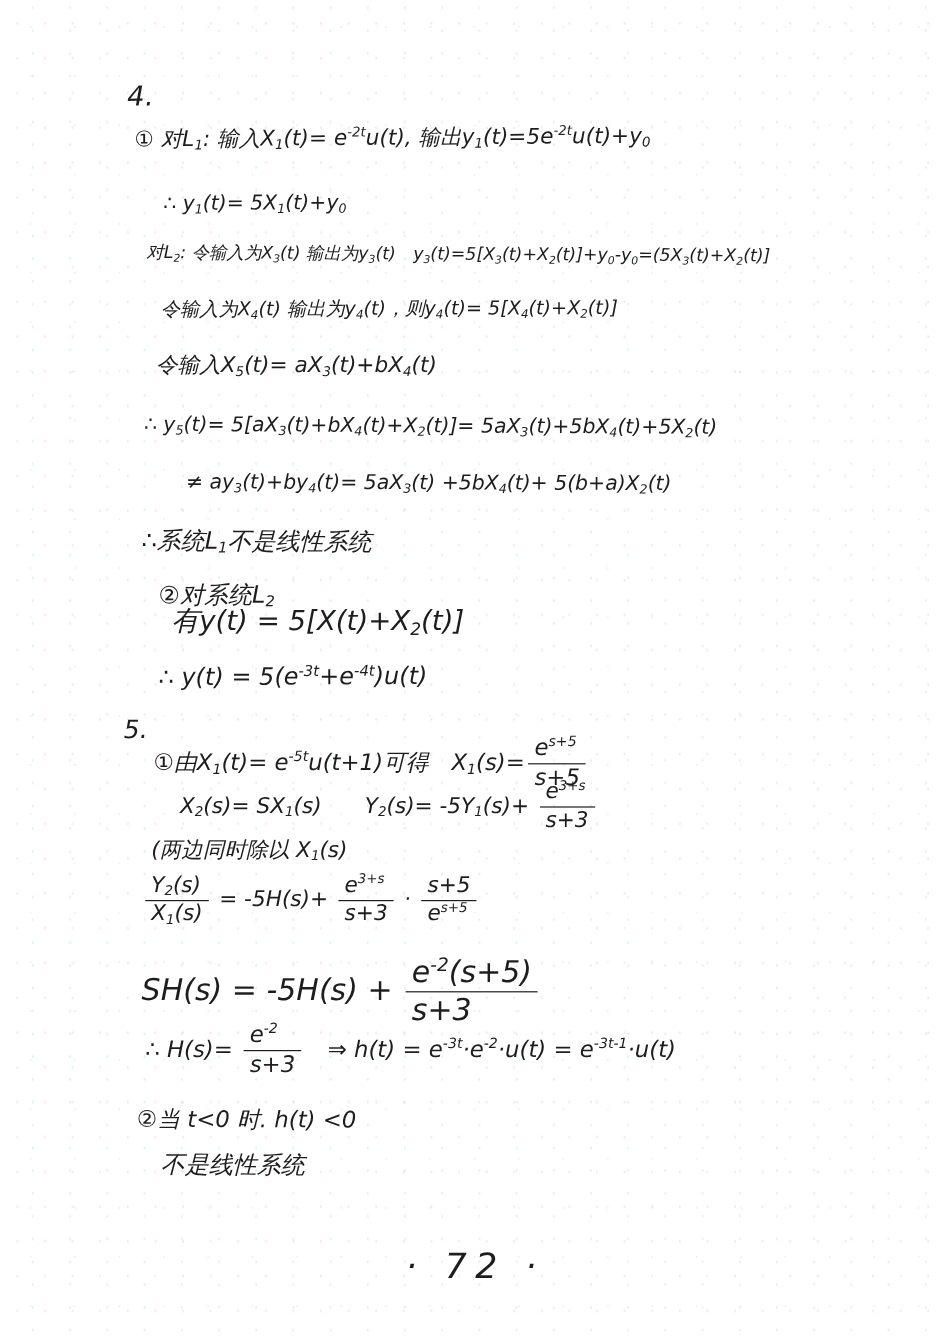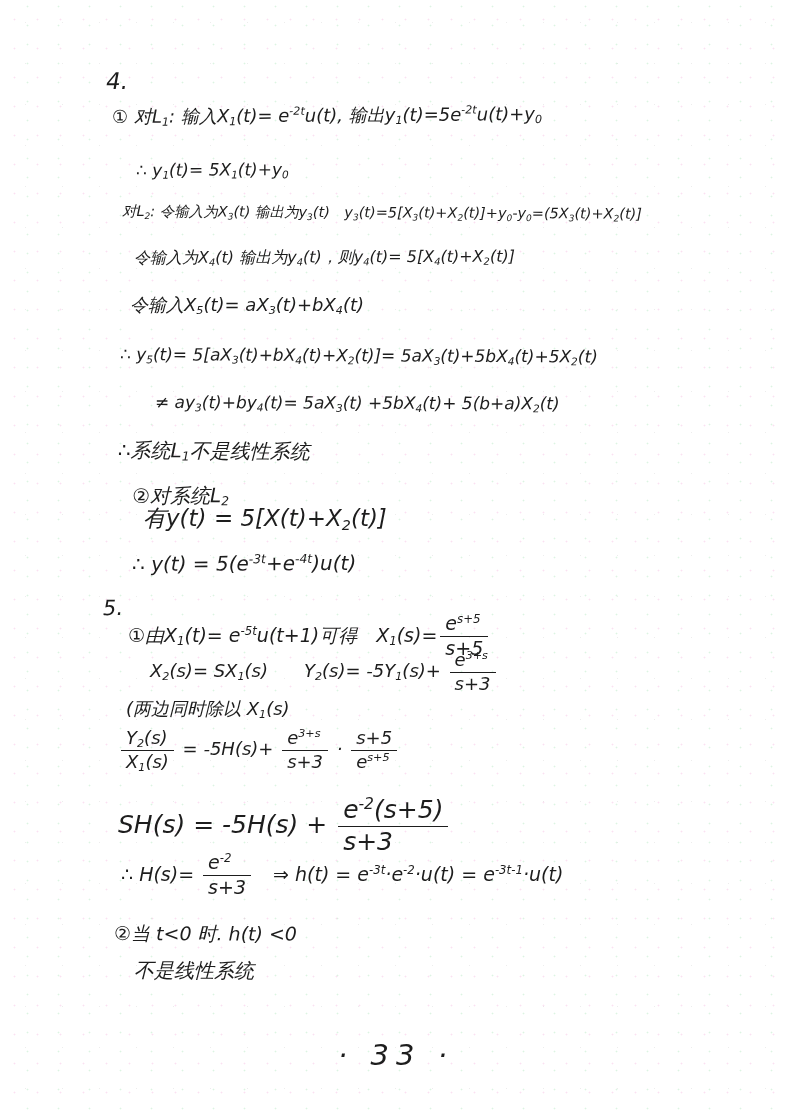--- a/index.html
+++ b/index.html
@@ -68,14 +68,14 @@
 
   <div class="line" style="left:128px;top:613px;font-size:19px;">①由X<span class="sub">1</span>(t)= e<span class="sup">-5t</span>u(t+1)可得　X<span class="sub">1</span>(s)=<span class="frac"><span class="num">e<span class="sup">s+5</span></span><span class="den">s+5</span></span></div>
   <div class="line" style="left:150px;top:650px;font-size:18px;">X<span class="sub">2</span>(s)= SX<span class="sub">1</span>(s)　　Y<span class="sub">2</span>(s)= -5Y<span class="sub">1</span>(s)+ <span class="frac"><span class="num">e<span class="sup">3+s</span></span><span class="den">s+3</span></span></div>
   <div class="line" style="left:126px;top:698px;font-size:18px;">(两边同时除以 X<span class="sub">1</span>(s)</div>
   <div class="line" style="left:118px;top:728px;font-size:18px;"><span class="frac"><span class="num">Y<span class="sub">2</span>(s)</span><span class="den">X<span class="sub">1</span>(s)</span></span> = -5H(s)+ <span class="frac"><span class="num">e<span class="sup">3+s</span></span><span class="den">s+3</span></span> · <span class="frac"><span class="num">s+5</span><span class="den">e<span class="sup">s+5</span></span></span></div>
   <div class="line" style="left:118px;top:796px;font-size:25px;">SH(s) = -5H(s) + <span class="frac"><span class="num">e<span class="sup">-2</span>(s+5)</span><span class="den">s+3</span></span></div>
   <div class="line" style="left:121px;top:852px;font-size:19px;">∴ H(s)= <span class="frac"><span class="num">e<span class="sup">-2</span></span><span class="den">s+3</span></span>　⇒ h(t) = e<span class="sup">-3t</span>·e<span class="sup">-2</span>·u(t) = e<span class="sup">-3t-1</span>·u(t)</div>
   <div class="line" style="left:114px;top:922px;font-size:19px;transform:rotate(0.2deg);">②当 t&lt;0 时. h(t) &lt;0</div>
   <div class="line" style="left:134px;top:958px;font-size:20px;transform:rotate(0.3deg);">不是线性系统</div>
 
-  <div class="pageno">· 33 ·</div>
+  <div class="pageno">· 72 ·</div>
 </div>
 
 </body></html>

